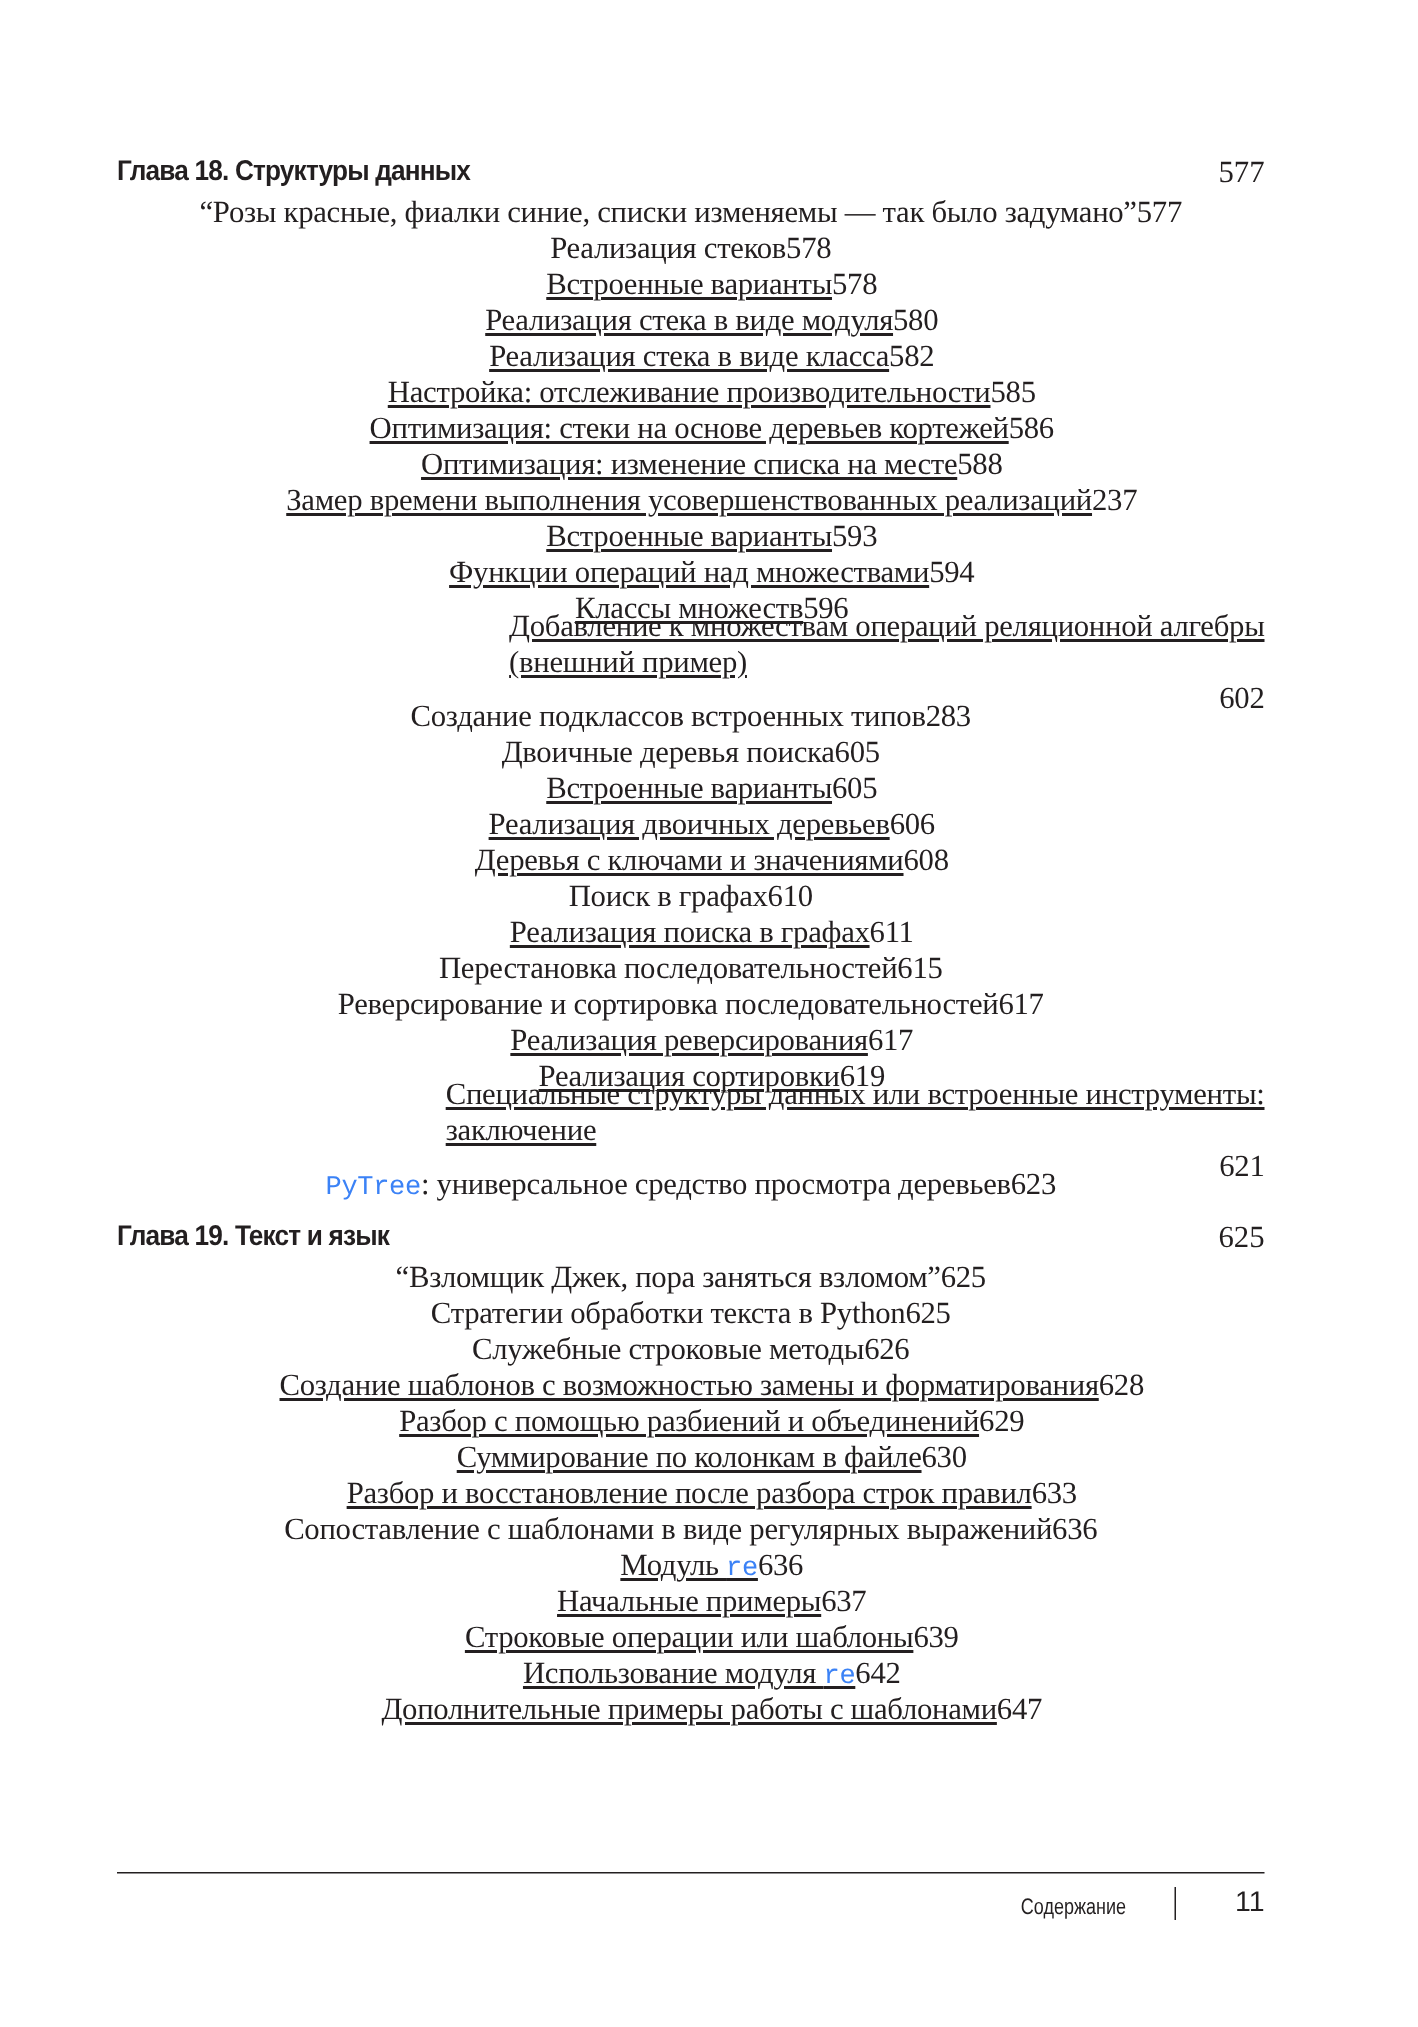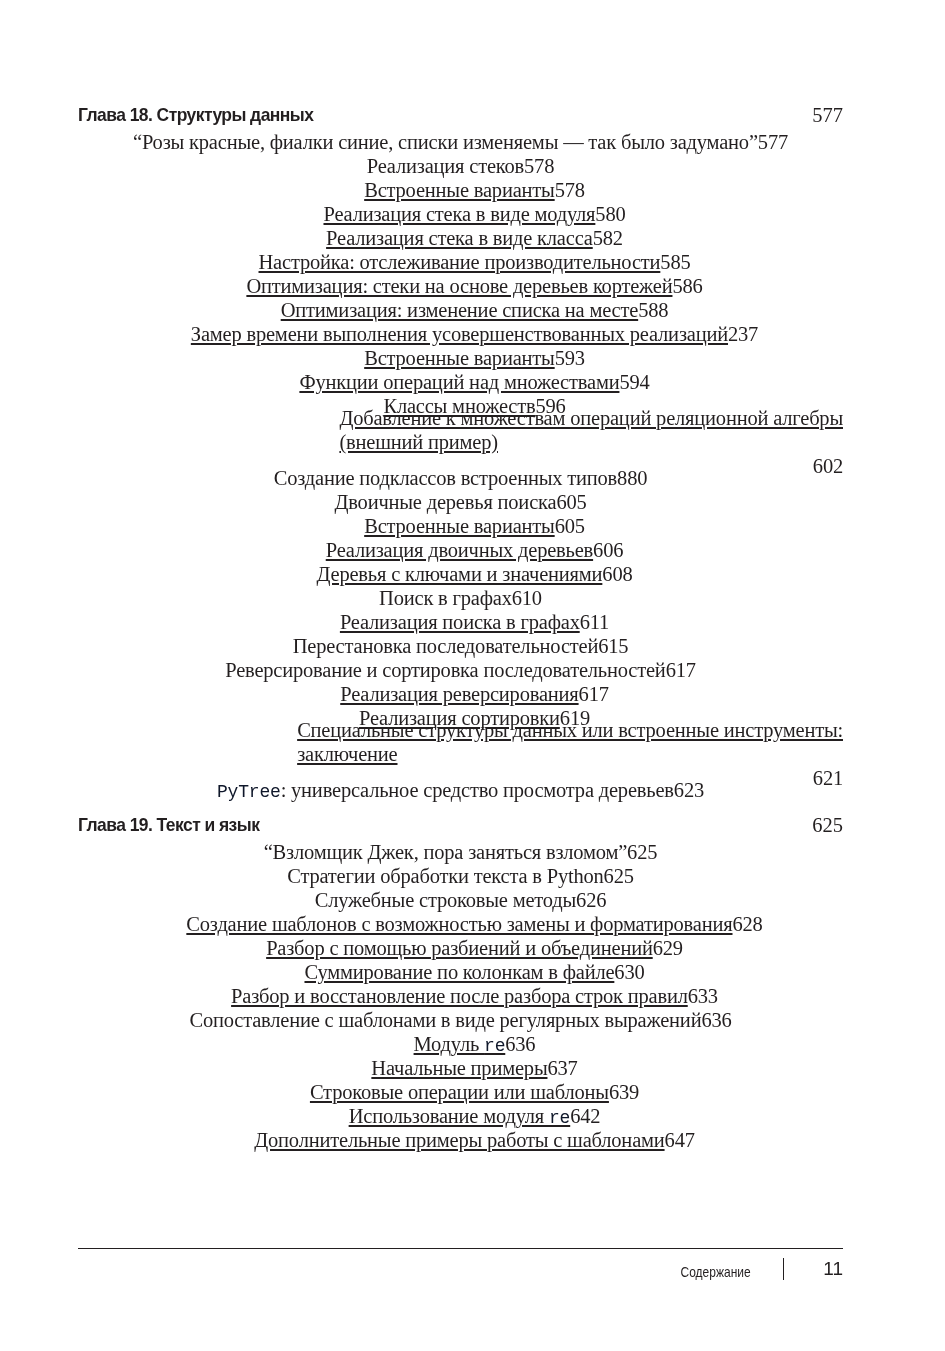--- a/index.html
+++ b/index.html
@@ -7,21 +7,21 @@
   .page { position:absolute; left:78px; top:98px; width:765px; }
   .row { position:relative; display:flex; justify-content:center; align-items:baseline;
          font-family:"Liberation Serif","DejaVu Serif",serif; font-size:20.5px; line-height:24px; height:24px; letter-spacing:-0.2px; }
   .row.wrap { height:48px; align-items:flex-end;flex-direction:column; }
   .row .title { white-space:pre-wrap; }
   .row.l2 .title { padding-left:28px;text-decoration:underline; }
   .row .page-num { font-family:"Liberation Serif","DejaVu Serif",serif; }
   .chapter { font-family:"Liberation Sans","DejaVu Sans",sans-serif; font-weight:bold; font-size:19px; letter-spacing:-0.6px; transform:scaleX(0.92); transform-origin:left; height:28px; line-height:28px; }
   .chapter-row { display:flex; justify-content:space-between; align-items:center; height:30px; margin-top:2px; }
   .chapter-row .page-num { font-family:"Liberation Serif",serif; font-size:20.5px; }
-  .code { font-family:"Liberation Mono","DejaVu Sans Mono",monospace; font-size:18px; color:#0f172a; }
+  .code { font-family:"Liberation Mono","DejaVu Sans Mono",monospace; font-size:18px; color:#3b82f6; }
   .chapter-gap { height:6px; }
   .footer-rule { position:absolute; left:78px; top:1248px; width:765px; height:1px; background:#231f20; }
   .footer { position:absolute; top:1256px; right:102px; display:flex; align-items:flex-end; height:24px;gap:13px; }
   .footer .section { font-family:"Liberation Sans",sans-serif; font-size:15px; transform:scaleX(0.8); transform-origin:right; color:#231f20; }
   .footer .sep { width:1px; height:22px; background:#231f20; margin:0 26px 0 20px; }
   .footer .num { font-family:"Liberation Sans",sans-serif; font-weight:normal; font-size:19px; color:#231f20; }
 </style>
 </head>
 <body>
 
@@ -78,21 +78,21 @@
       <span class="title"><span>Классы множеств</span></span>
       <span class="page-num">596</span>
     </div>
     <div class="row l2 wrap">
       <span class="title"><span>Добавление к множествам операций реляционной алгебры
 (внешний пример)</span></span>
       <span class="page-num">602</span>
     </div>
     <div class="row l1">
       <span class="title"><span>Создание подклассов встроенных типов</span></span>
-      <span class="page-num">880</span>
+      <span class="page-num">283</span>
     </div>
     <div class="row l1">
       <span class="title"><span>Двоичные деревья поиска</span></span>
       <span class="page-num">605</span>
     </div>
     <div class="row l2">
       <span class="title"><span>Встроенные варианты</span></span>
       <span class="page-num">605</span>
     </div>
     <div class="row l2">

